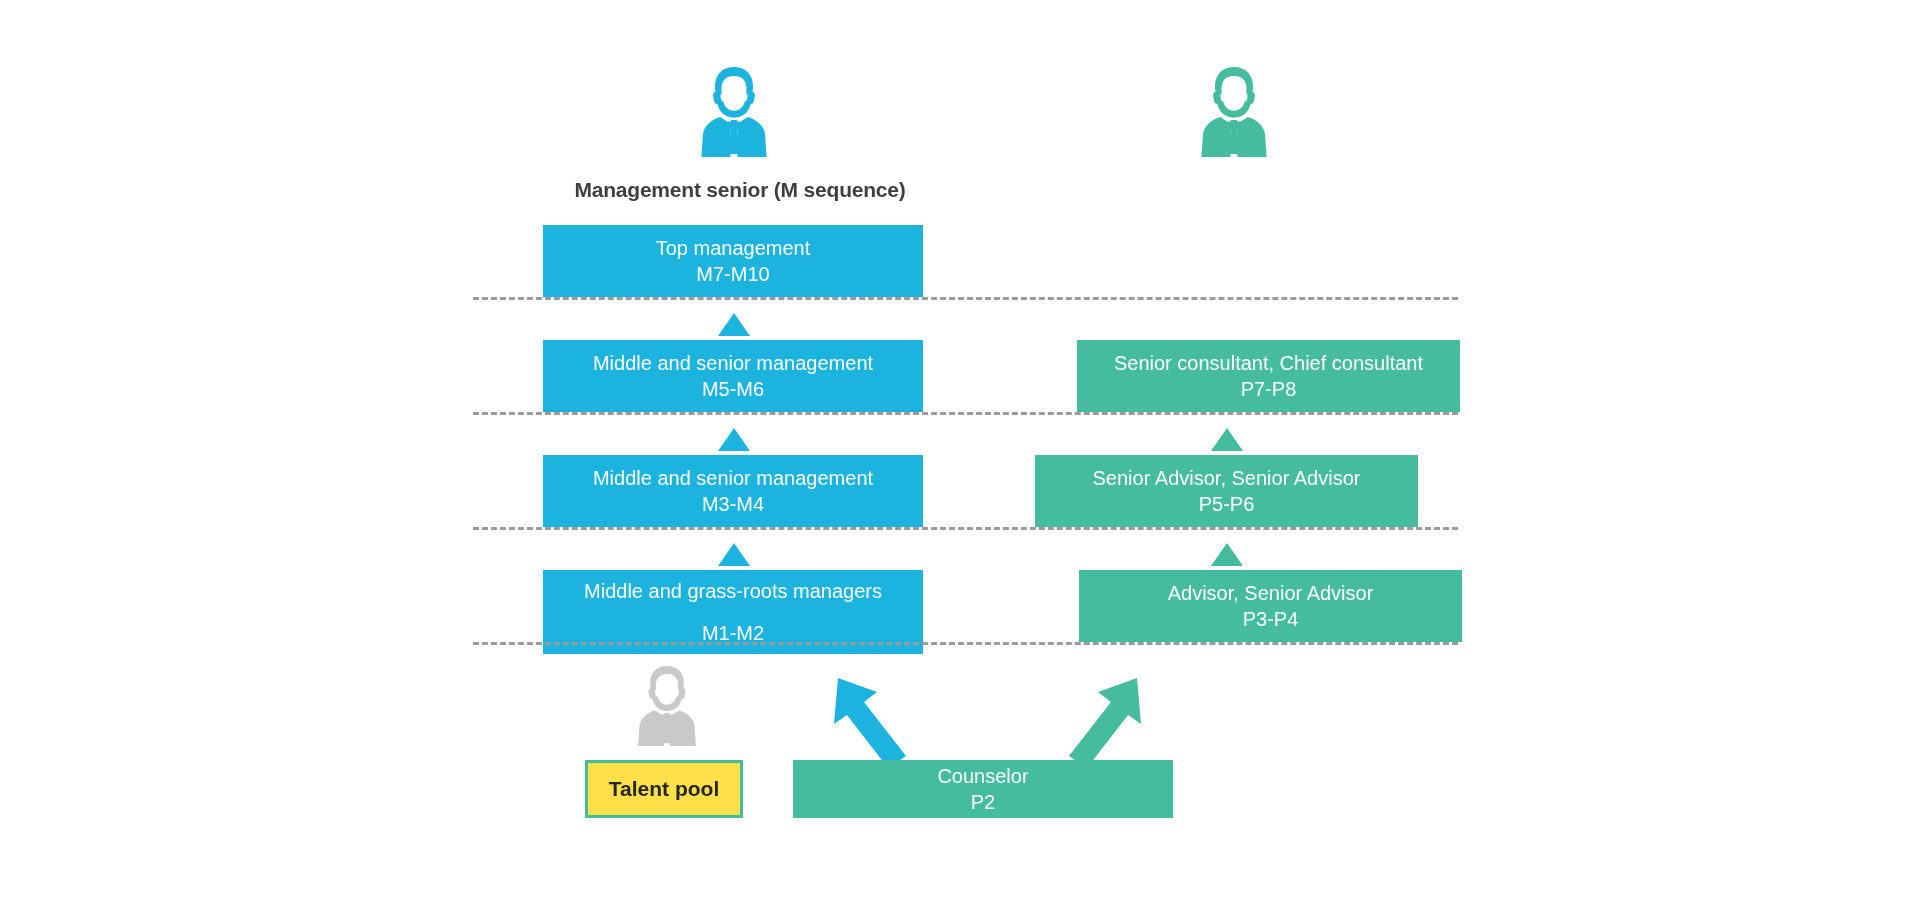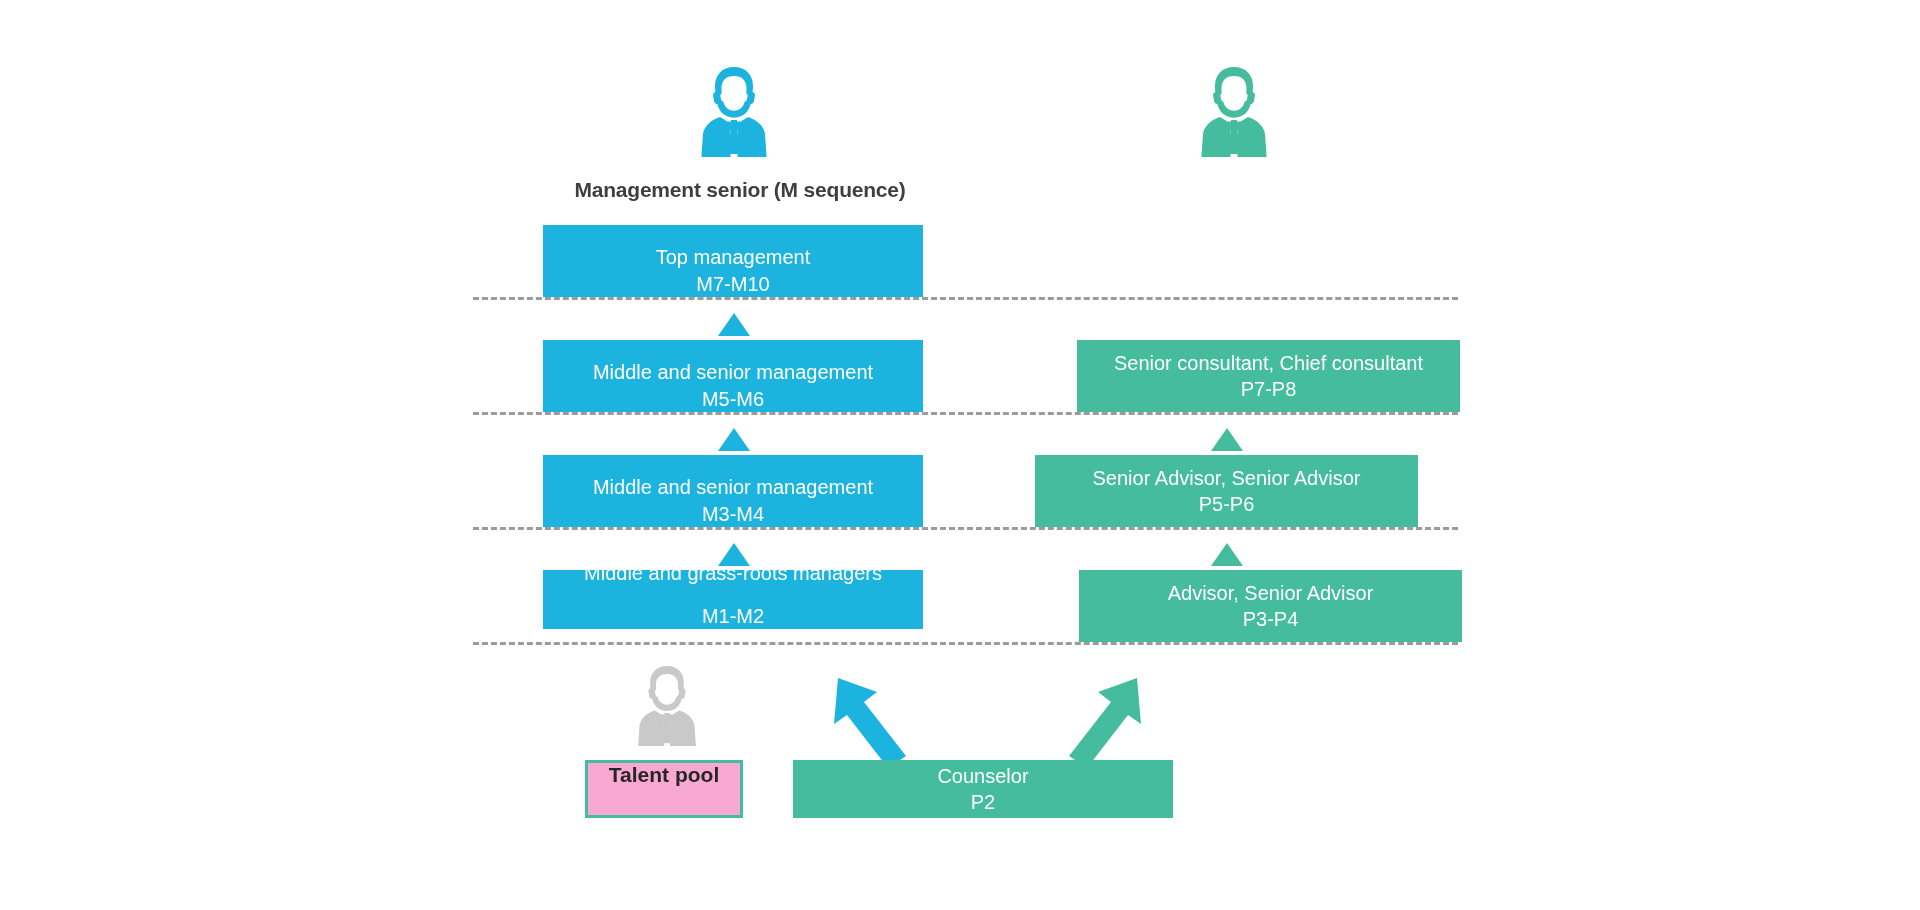--- a/index.html
+++ b/index.html
@@ -48,21 +48,21 @@
     align-items: center;
     justify-content: center;
     color: #ffffff;
     font-size: 20px;
     line-height: 1.32;
     text-align: center;
   }
   .level-box .box-role { display: block; }
   .level-box .box-grade { display: block; }
 
-  .box-m { background: #1cb4de; justify-content: flex-end; }
+  .box-m { background: #1cb4de; }
   .box-p { background: #45bc9e; }
 
   
   .divider {
     position: absolute;
     height: 0;
     border-top: 3px dashed #9b9b9b;
   }
 
   
@@ -81,22 +81,23 @@
     position: absolute;
     width: 78px;
     height: 92px;
   }
   .talent-icon svg { width: 100%; height: 100%; display: block; }
 
   .talent-pool-box {
     position: absolute;
     box-sizing: border-box;
     border: 3px solid #45bc9e;
-    background: #f9a8d4;
+    background: #fde047;
     display: flex;
+    align-items: center;
     justify-content: center;
     color: #262626;
     font-size: 21px;
     font-weight: 700;
   }
 
   
   .diag-arrow { position: absolute; }
   .diag-arrow svg { display: block; width: 100%; height: 100%; }
 </style>
@@ -136,21 +137,21 @@
   <div class="level-box box-m" style="left:543px; top:340px; width:380px; height:72px;">
     <span class="box-role">Middle and senior management</span>
     <span class="box-grade">M5-M6</span>
   </div>
 
   <div class="level-box box-m" style="left:543px; top:455px; width:380px; height:72px;">
     <span class="box-role">Middle and senior management</span>
     <span class="box-grade">M3-M4</span>
   </div>
 
-  <div class="level-box box-m" style="left:543px; top:570px; width:380px; height:59px;gap:16px;">
+  <div class="level-box box-m" style="left:543px; top:570px; width:380px; height:84px;gap:16px;">
     <span class="box-role">Middle and grass-roots managers</span>
     <span class="box-grade">M1-M2</span>
   </div>
 
   <div class="level-box box-p" style="left:1035px; top:340px; width:383px; height:72px;margin-left:42px;">
     <span class="box-role">Senior consultant, Chief consultant</span>
     <span class="box-grade">P7-P8</span>
   </div>
 
   <div class="level-box box-p" style="left:1035px; top:455px; width:383px; height:72px;">

